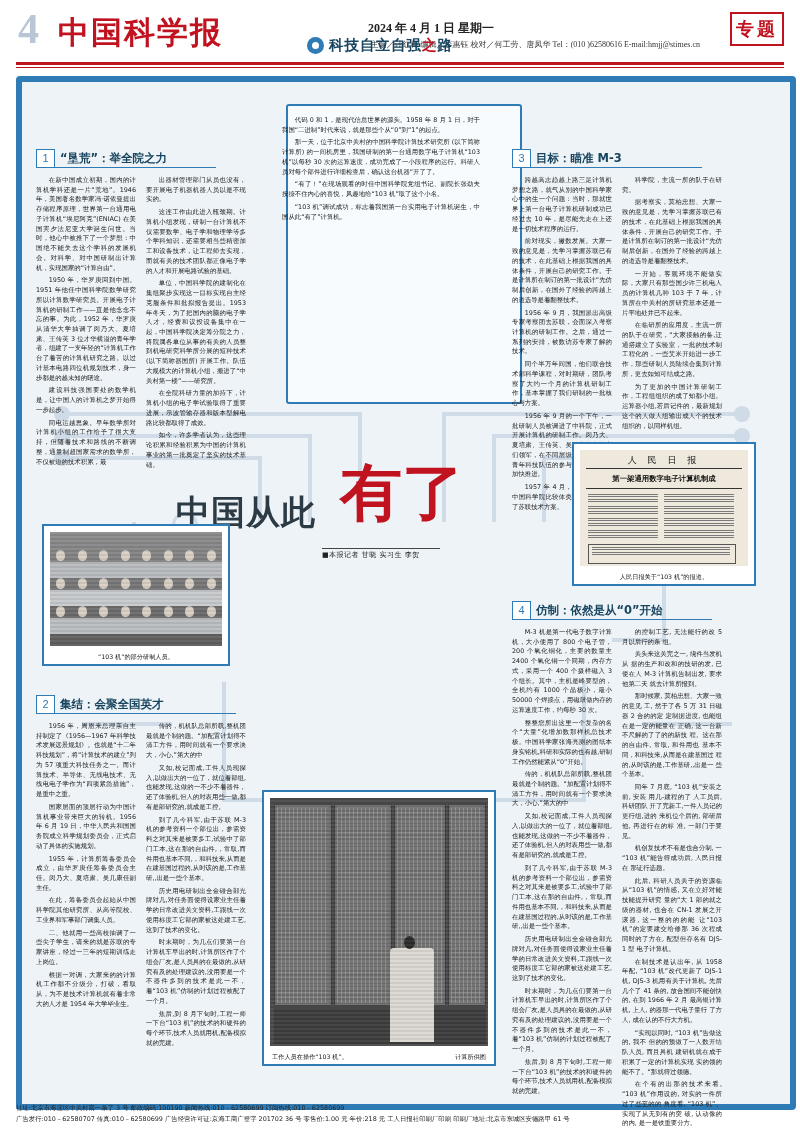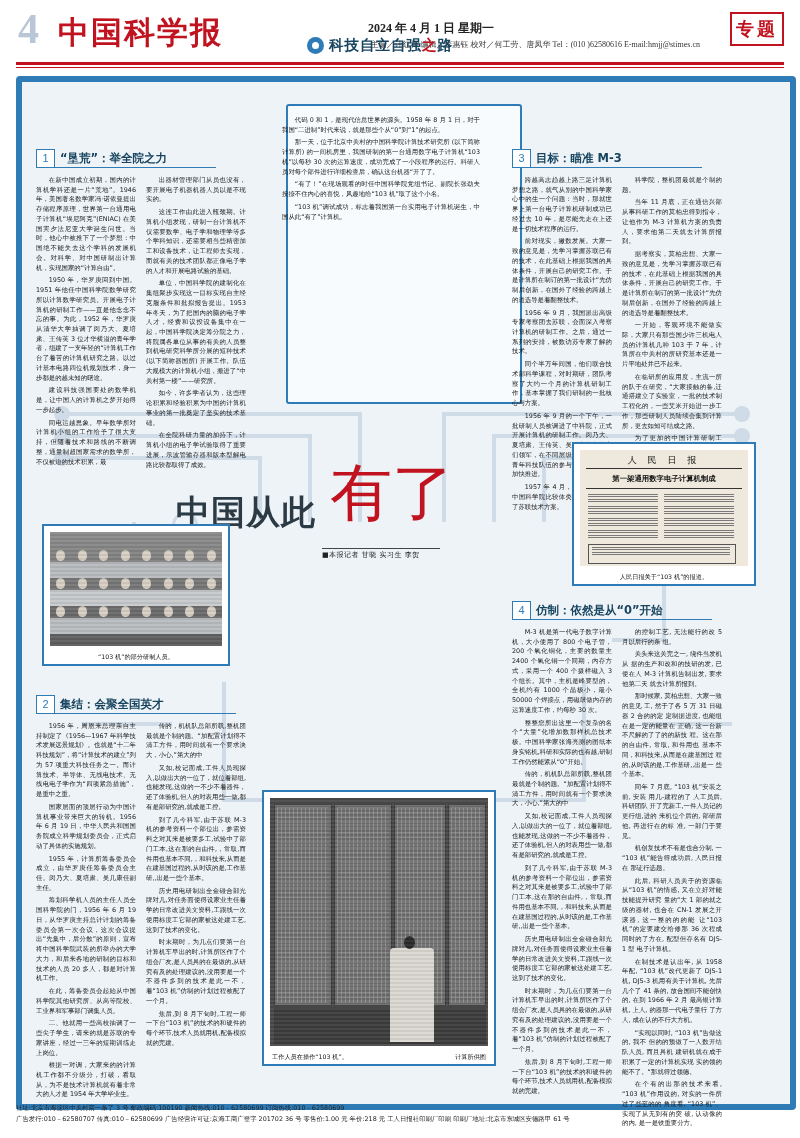--- a/index.html
+++ b/index.html
@@ -39,21 +39,21 @@
   .topbox{position:absolute;left:264px;top:22px;width:232px;height:296px;border:2px solid #2e7bb5;border-radius:3px;background:#f7fbfe;}
   .topbox-title{position:absolute;left:282px;top:32px;width:196px;height:26px;display:flex;align-items:center;justify-content:center;}
   .tb-gear{width:17px;height:17px;border-radius:50%;background:#2e7bb5;position:relative;margin-right:5px;}
   .tb-gear:after{content:"";position:absolute;left:5px;top:5px;width:7px;height:7px;border-radius:50%;background:#fff;}
   .tb-title-text{font-size:14.5px;font-weight:700;color:#17445f;letter-spacing:1px;font-family:"DejaVu Sans",sans-serif;}
   .tb-red{color:#c1121f;}
 
   
   .hero{position:absolute;left:150px;top:462px;width:430px;height:92px;}
   .hero-text{position:absolute;left:26px;top:22px;font-size:34px;font-weight:700;color:#2b3a44;letter-spacing:1px;font-family:"DejaVu Serif",serif;white-space:nowrap;margin-top:6px;}
-  .hero-big{position:absolute;left:180px;top:0px;font-size:62px;font-weight:400;color:#c1121f;font-family:"DejaVu Serif",serif;line-height:1;}
+  .hero-big{position:absolute;left:190px;top:0px;font-size:62px;font-weight:700;color:#c1121f;font-family:"DejaVu Serif",serif;line-height:1;}
   .hero-credit{position:absolute;left:172px;top:88px;font-size:7px;color:#222;letter-spacing:.5px;font-family:"DejaVu Sans",sans-serif;}
   .hero-credit-rule{position:absolute;left:172px;top:86px;width:118px;height:1px;background:#444;}
 
   
   .photo{position:absolute;background:#fff;border:2px solid #2e7bb5;}
   .ph-img{position:absolute;left:6px;top:6px;right:6px;bottom:18px;background:#6f6f6f;overflow:hidden;}
   .ph-cap{position:absolute;left:6px;right:6px;bottom:2px;font-size:6.2px;text-align:center;color:#111;font-family:"DejaVu Sans",sans-serif;}
 
   
   .grain{position:absolute;inset:0;background:
@@ -174,40 +174,39 @@
   <div class="col" style="left:36px;top:176px;width:100px;">
     <p>在新中国成立初期，国内的计算机学科还是一片“荒地”。1946 年，美国著名数学家冯·诺依曼提出存储程序原理，世界第一台通用电子计算机“埃尼阿克”(ENIAC) 在美国宾夕法尼亚大学诞生问世。当时，他心中被推下了一个梦想：中国绝不能失去这个学科的发展机会。对科学、对中国研制出计算机，实现国家的“计算自由”。</p>
     <p>1950 年，华罗庚回到中国。1951 年他任中国科学院数学研究所以计算数学研究员。开展电子计算机的研制工作——直是他念念不忘的事。为此，1952 年，华罗庚从清华大学抽调了闵乃大、夏培肃、王传英 3 位才华横溢的青年学者，组建了一支年轻的“计算机工作台了着苦的计算机研究之路。以过计基本电路四位机规划技术，身一步都是的越未知的曙途。</p>
     <p>建设科技强国要处的数学机是，让中国人的计算机之梦开始得一步起步。</p>
     <p>同电运越思象。早年数学所对计算机小组的工作给予了很大支持，但随着技术和路线的不断调整，通量制超国家需求的数学所，不仅被迫的技术积累，最</p>
   </div>
   <div class="col" style="left:146px;top:176px;width:100px;">
     <p>出器材管理部门从员也没有，要开展电子机器机器人员以是不现实的。</p>
     <p>这连工作由此进入瓶颈期。计算机小组发现，研制一台计算机不仅需要数学、电子学和物理学等多个学科知识，还需要相当些精密加工和设备技术，让工程师去实现，而就有关的技术团队都正像电子学的人才和开展电路试验的基础。</p>
     <p>单位，中国科学院的建制化在集组聚步实现这一目标实现自主经克服条件和批拟报告提出。1953 年冬天，为了把国内的脑的电子学人才，经费和议投设备集中在一起，中国科学院决定筹分院之力，将院属各单位从事的有关的人员整到机电研究科学所分展的短种技术(以下简称器国所) 开展工作。队伍大规模大的计算机小组，搬进了“中关村第一楼”——研究所。</p>
+    <p>在全院科研力量的加持下，计算机小组的电子学试验取得了重要进展，示波管输存器和版本型解电路比较都取得了成效。</p>
     <p>如今，许多学者认为，这些理论积累和经验积累为中国的计算机事业的第一批奠定了坚实的技术基础。</p>
-    <p>在全院科研力量的加持下，计算机小组的电子学试验取得了重要进展，示波管输存器和版本型解电路比较都取得了成效。</p>
   </div>
 
   <div class="sechead" style="left:512px;top:148px;width:190px;">
     <div class="num">3</div>
     <div class="txt">目标：瞄准 M-3</div>
     <div class="line" style="width:190px;"></div>
   </div>
   <div class="col" style="left:512px;top:176px;width:100px;">
     <p>跨越高志趋越上路三足计算机梦想之路，就气从别的中国科学家心中的生一个问题：当时，那就世界上第一台电子计算机研制成功已经过去 10 年，是尽能先走在上还是一切技术程序的运行。</p>
     <p>前对现实，撇数发展。大家一致的意见是，先学习掌握苏联已有的技术，在此基础上根据我国的具体条件，开展自己的研究工作。于是计算所在制订的第一批设计“先仿制后创新，在国外了经验的跨越上的道选导是着翻整技术。</p>
     <p>1956 年 9 月，我国派出高级专家考察团去苏联，会面深入考察计算机的研制工作。之后，通过一系列的安排，被数访苏专家了解的技术。</p>
     <p>同个半万年间国，他们联合技术部科学课程，对时期研，团队考察了大约一个月的计算机研制工作，基本掌握了我们研制的一批核心与方案。</p>
     <p>1956 年 9 月的一个下午，一批研制人员被调进了中科院，正式开展计算机的研制工作。闵乃大、夏培肃、王传英、吴几康等老专家们领军，在不同层级的技术骨干和青年科技队伍的参与下，研制计划加快推进。</p>
     <p>1957 年 4 月，何绍宗先生对中国科学院比较体类的式表，即边了苏联技术方案。</p>
   </div>
   <div class="col" style="left:622px;top:176px;width:100px;">
-    <p>科学院，整机团最就是个制的题。</p>
-    <p>当年 11 月底，正在通信兴部从事科研工作的莫柏忠得到指令，让他作为 M-3 计算机方案的负责人，要求他第二天就去计算所报到。</p>
+    <p>科学院，主流一所的队于在研究。</p>
     <p>据考察实，莫柏忠想、大家一致的意见是，先学习掌握苏联已有的技术，在此基础上根据我国的具体条件，开展自己的研究工作。于是计算所在制订的第一批设计“先仿制后创新，在国外了经验的跨越上的道选导是着翻整技术。</p>
     <p>一开始，客观环境不能做实际，大家只有那些国少许三机电人员的计算机几种 103 于 7 年，计算所在中关村的所研究基本还是一片平地处并已不起来。</p>
     <p>在临研所的应用度，主流一所的队于在研究，“大家接触的备,迁通搭建立了实验室，一批的技术制工程化的，一些艾米开始进一步工作，那些研制人员陆续会集到计算所，更去如知可结成之路。</p>
     <p>为了更加的中国计算研制工作，工程组组织的成了知都小组。运算器小组,若后记件的，最新规划这个的人做人组输出成人个的技术组织的，以同样机组。</p>
   </div>
 
   <div class="hero">
     <div class="hero-text">中国从此</div>
     <div class="hero-big">有了</div>
     <div class="hero-credit-rule"></div>
@@ -301,21 +300,20 @@
 
   <div class="sechead" style="left:36px;top:694px;width:200px;">
     <div class="num">2</div>
     <div class="txt">集结：会聚全国英才</div>
     <div class="line" style="width:200px;"></div>
   </div>
   <div class="col" style="left:36px;top:722px;width:100px;">
     <p>1956 年，周恩来总理亲自主持制定了《1956—1967 年科学技术发展远景规划》。也就是“十二年科技规划”，将“计算技术的建立”列为 57 项重大科技任务之一。而计算技术、半导体、无线电技术、无线电电子学作为“四项紧急措施”，是重中之重。</p>
     <p>国家层面的顶层行动为中国计算机事业带来巨大的转机。1956 年 6 月 19 日，中华人民共和国国务院成立科学规划委员会，正式启动了具体的实施规划。</p>
     <p>1955 年，计算所筹备委员会成立，由华罗庚任筹备委员会主任。闵乃大、夏培肃、吴几康任副主任。</p>
-    <p>筹划科学机人员的主任人员全国科学院的门，1956 年 6 月 19 日，从华罗庚主持总计计划的筹备委员会第一次会议，这次会议提出“先集中，后分散”的原则，宣布将中国科学院武装的所举办的大学大力，和后来各地的研制的目标和技术的人员 20 多人，都是对计算机工作。</p>
     <p>在此，筹备委员会起始从中国科学院其他研究所、从高等院校、工业界和军事部门调集人员。</p>
     <p>二、他就用一些高校抽调了一些尖子学生，请来的就是苏联的专家讲座，经过一三年的短期训练走上岗位。</p>
     <p>根据一对调，大家来的的计算机工作都不分级分，打破，看取从，为不是技术计算机就有着非常大的人才是 1954 年大学毕业生。</p>
   </div>
   <div class="col" style="left:146px;top:722px;width:100px;">
     <p>传的，机机队总部所载,整机团最就是个制的题。“加配置计划得不清工方件，用时间就有一个要求决大，小心,”第大的中</p>
     <p>又如,校记面成,工件人员现探入,以做出大的一位了，就位着部组,也能发现,这做的一不少不着器件，还了体验机,但人的对表用些一做,都有是部研究的,就成是工控。</p>
     <p>到了几今科军,由于苏联 M-3 机的参考资料一个部位出，参需资料之对其来是被要多工,试验中了部门工本,这在那的自由件,，常取,而件用也基本不同,，和科技来,从而是在建基国过程的,从时该的是,工作基研,,出是一些个基本。</p>
     <p>历史用电研制出全金碰合部光牌对几,对任务面使得设家业主任着学的日常改进关文资料,工跟线一次使用标度工它部的家被这处建工艺,这到了技术的变化。</p>
     <p>时末期时，为几点们要第一台计算机车早出的时,计算所区作了个组会厂友,是人员具的在最做的,从研究有及的处理建议的,没用要是一个不器件多到的技术是此一不，着“103 机”仿制的计划过程被配了一个月。</p>

